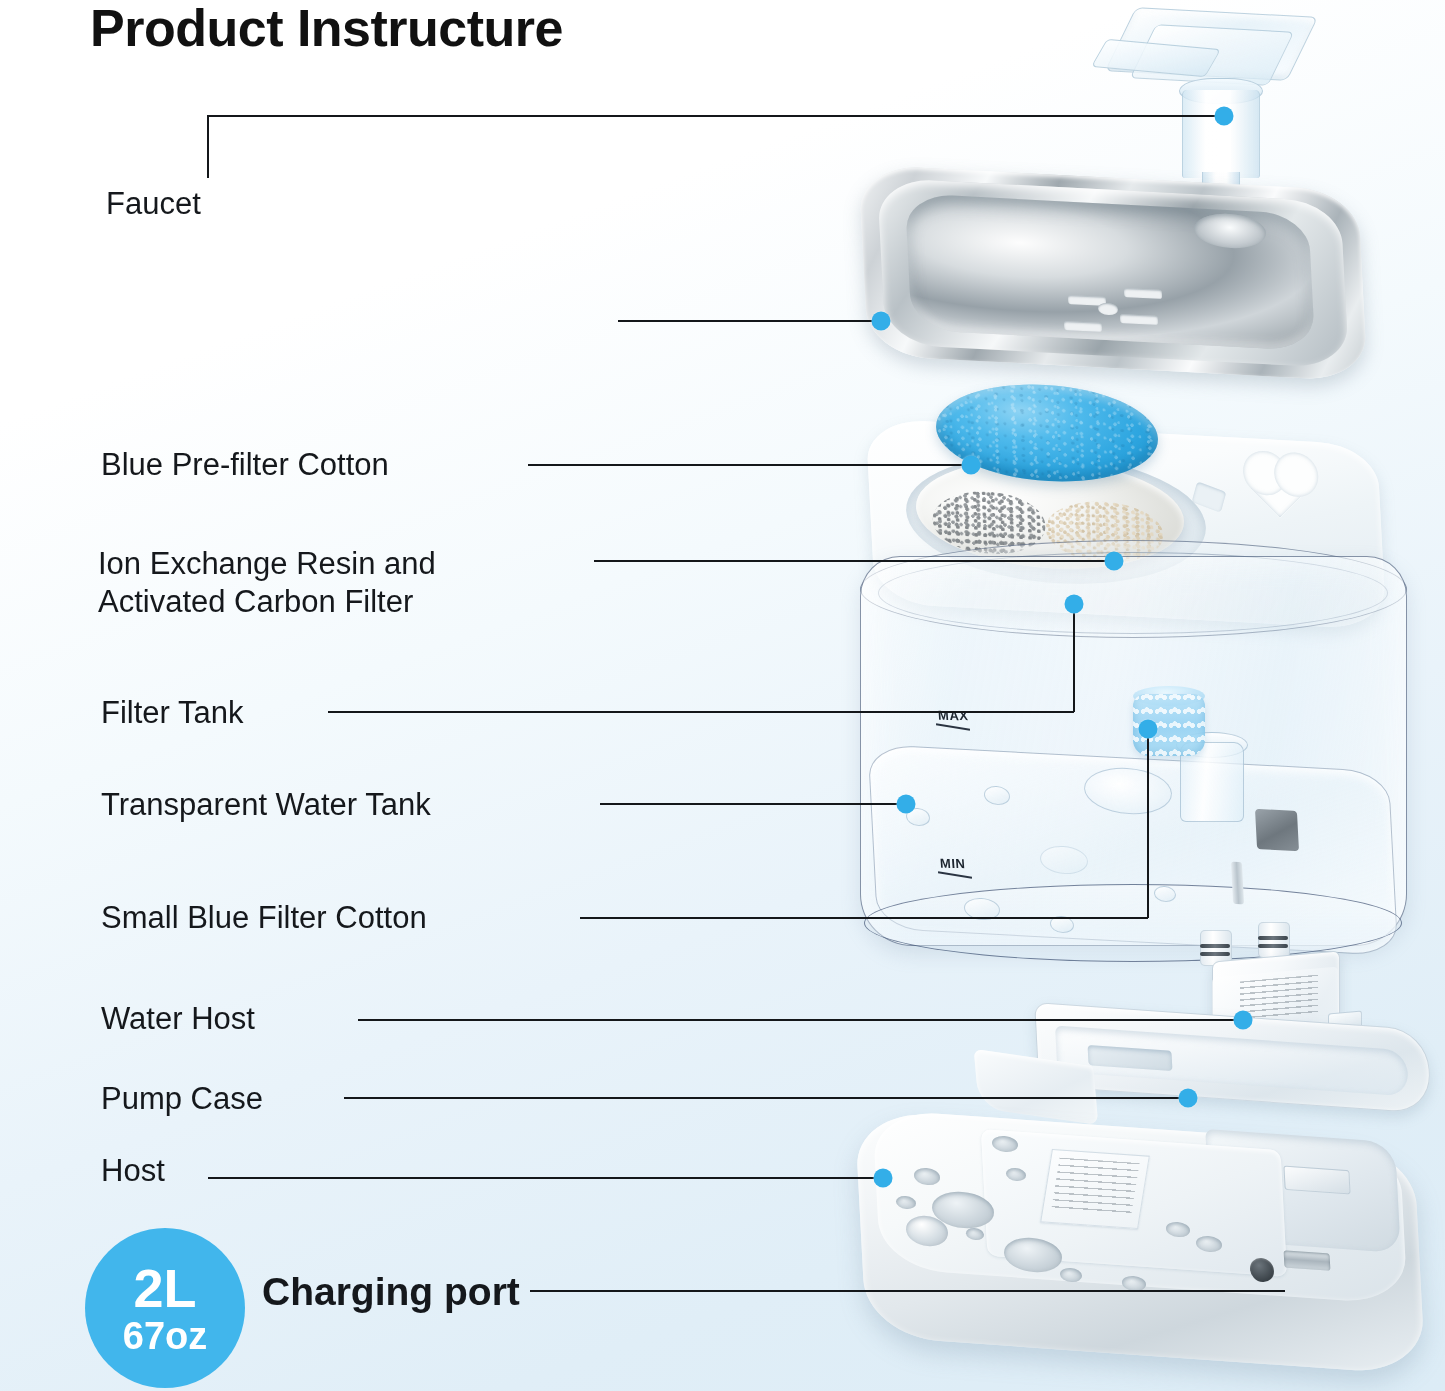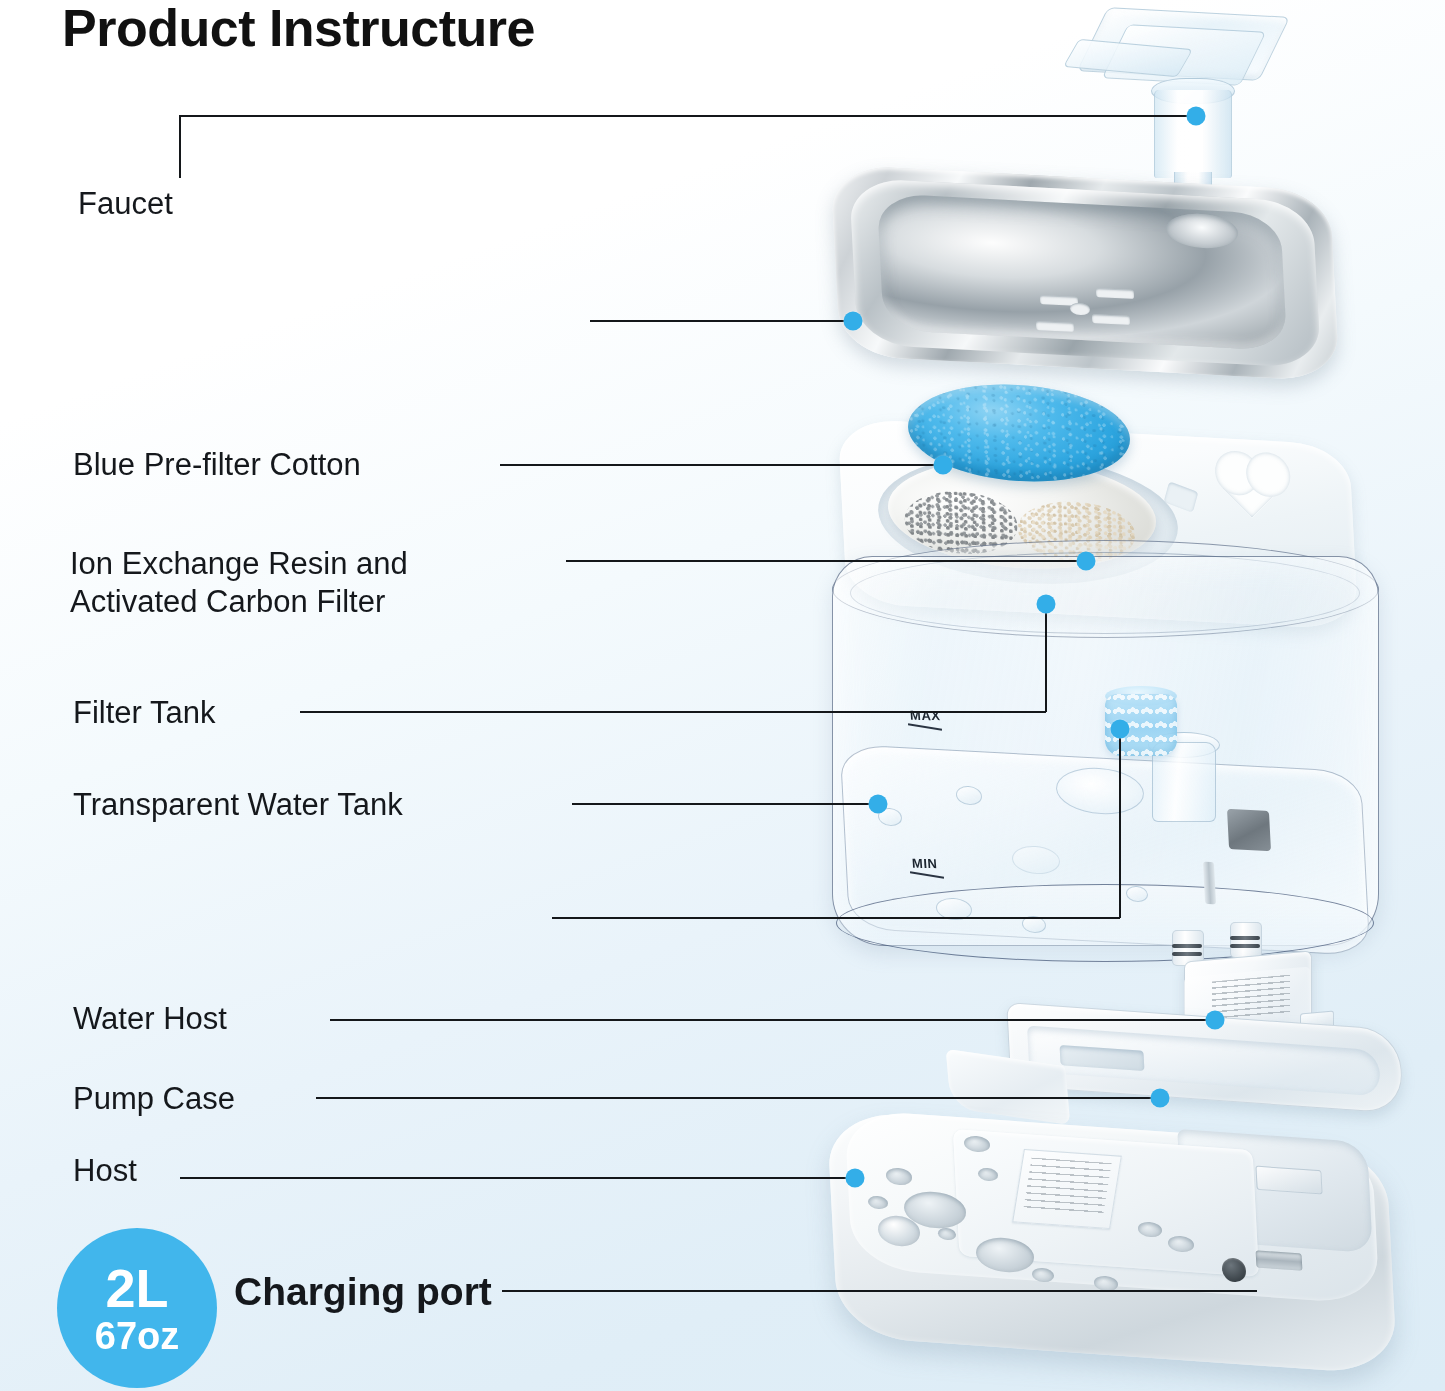--- a/index.html
+++ b/index.html
@@ -2,21 +2,21 @@
 <html><head>
 <meta charset="utf-8">
 <style>
   html, body { margin:0; padding:0; }
   body {
     width:1445px; height:1391px;
     font-family:"Liberation Sans", sans-serif;
     background:linear-gradient(160deg,#ffffff 0%,#ffffff 22%,#f4fafd 42%,#e9f3fa 62%,#e0eef7 82%,#dcecf6 100%);
     overflow:hidden; position:relative;
   }
-  #stage { position:absolute; inset:0; }
+  #stage { position:absolute; inset:0;margin-left:28px; }
 
   
   .title {
     position:absolute; left:62px; top:-2px;
     font-size:52px; font-weight:bold; color:#111;
     letter-spacing:-0.5px; white-space:nowrap;
   }
 
   
   .label {
@@ -555,20 +555,21 @@
 
   <div class="label" style="left:70px;top:545px;">Ion Exchange Resin and
 Activated Carbon Filter</div>
 
   <div class="label" style="left:73px;top:446px;">Blue Pre-filter Cotton</div>
 
   <div class="label" style="left:73px;top:694px;">Filter Tank</div>
 
   <div class="label" style="left:73px;top:786px;">Transparent Water Tank</div>
 
+  <div class="label" style="left:73px;top:899px;">Small Blue Filter Cotton</div>
 
   <div class="label" style="left:73px;top:1000px;">Water Host</div>
 
   <div class="label" style="left:73px;top:1080px;">Pump Case</div>
 
   <div class="label" style="left:73px;top:1152px;">Host</div>
 
   <div class="label bold" style="left:234px;top:1273px;">Charging port</div>
 
   <div class="leader v" style="left:179px;top:116px;height:62px;"></div>

